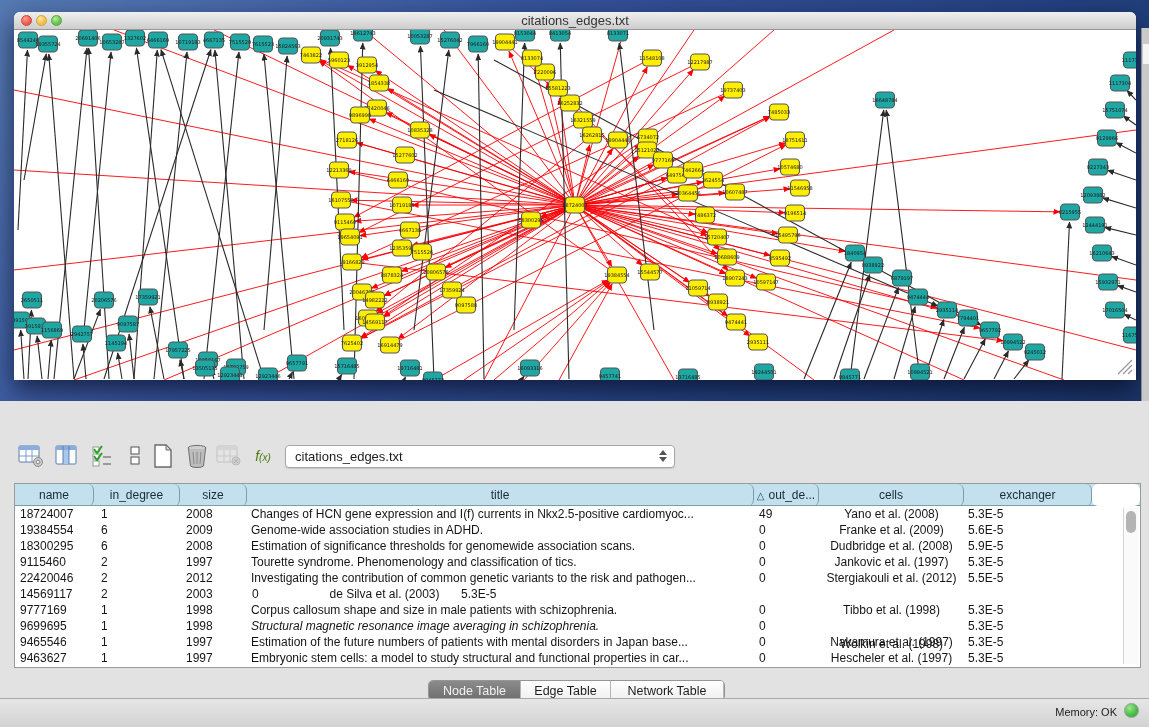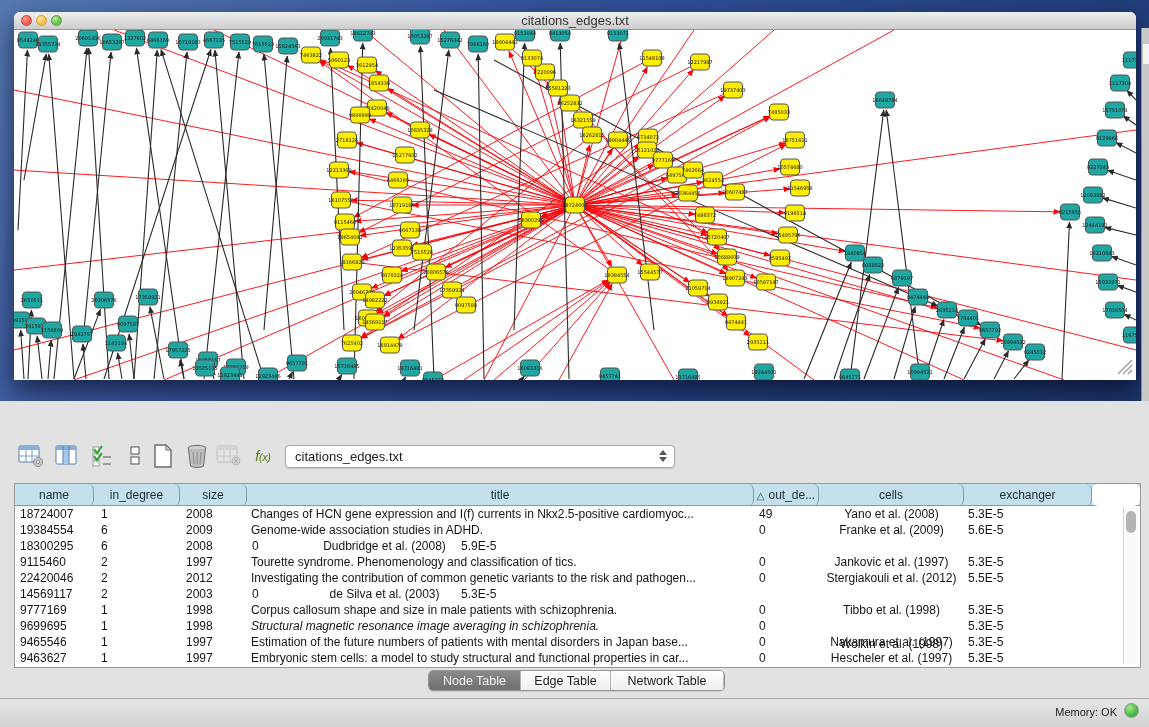--- a/index.html
+++ b/index.html
@@ -46,21 +46,21 @@
   .th{height:22px;border-right:1px solid #7d9dad;display:flex;align-items:center;justify-content:center;
     font-size:12px;color:#1d2b33;overflow:hidden;white-space:nowrap;flex:none;border-radius:6px;}
   .th .sort{margin-right:4px;font-size:10px;color:#20506a;}
   .th.filler{flex:1;background:#fff;border-right:none;}
   .tbody{position:relative;}
   .trow{display:flex;height:16px;}
   .td{height:16px;font-size:12px;color:#151515;white-space:nowrap;overflow:hidden;flex:none;
     display:flex;align-items:center;}
   .vscroll{position:absolute;right:2px;top:24px;width:15px;height:156px;background:#fafafa;border-left:1px solid #d5d5d5;}
   .vthumb{position:absolute;left:2px;top:3px;width:10px;height:22px;border-radius:6px;background:#b4b4b4;}
-  .tabbar{position:absolute;left:0;top:264px;width:100%;height:30px;}
+  .tabbar{position:absolute;left:0;top:274px;width:100%;height:30px;}
   .tabs{position:absolute;left:428px;top:5px;height:21px;display:flex;border:1px solid #959595;border-radius:5px;overflow:hidden;
     box-shadow:0 1px 1px rgba(0,0,0,.1);}
   .tab{height:100%;display:flex;align-items:center;justify-content:center;font-size:12.5px;flex:none;
     background:linear-gradient(#ffffff,#efefef);color:#1d1d1d;border-right:1px solid #b5b5b5;}
   .tab.sel{background:linear-gradient(#8b8b8b,#6e6e6e);color:#f2f2f2;}
   .statusbar{position:absolute;left:0;top:297px;width:100%;height:29px;
     background:linear-gradient(#e6e6e6,#d2d2d2);border-top:1px solid #a8a8a8;}
   .mem{position:absolute;right:32px;top:7px;font-size:11px;color:#222;}
   .orb{position:absolute;right:10px;top:4px;width:15px;height:15px;border-radius:50%;
     background:radial-gradient(circle at 35% 30%,#9ce88c,#3fb83f 65%);border:1px solid #9a9a9a;}
@@ -931,20 +931,21 @@
             <div class="td" style="width: 67px; justify-content: flex-start; padding-left: 6px;">2009</div>
             <div class="td" style="width: 507px; justify-content: flex-start; padding-left: 4px;">Genome-wide association studies in ADHD.</div>
             <div class="td" style="width: 65px; justify-content: flex-start; padding-left: 5px;">0</div>
             <div class="td" style="width: 145px; justify-content: center;">Franke et al. (2009)</div>
             <div class="td" style="width: 128px; justify-content: flex-start; padding-left: 4px;">5.6E-5</div>
           </div>
           <div class="trow">
             <div class="td" style="width: 79px; justify-content: flex-start; padding-left: 5px;">18300295</div>
             <div class="td" style="width: 86px; justify-content: flex-start; padding-left: 7px;">6</div>
             <div class="td" style="width: 67px; justify-content: flex-start; padding-left: 6px;">2008</div>
+            <div class="td" style="width: 507px; justify-content: flex-start; padding-left: 4px;">Estimation of significance thresholds for genomewide association scans.</div>
             <div class="td" style="width: 65px; justify-content: flex-start; padding-left: 5px;">0</div>
             <div class="td" style="width: 145px; justify-content: center;">Dudbridge et al. (2008)</div>
             <div class="td" style="width: 128px; justify-content: flex-start; padding-left: 4px;">5.9E-5</div>
           </div>
           <div class="trow">
             <div class="td" style="width: 79px; justify-content: flex-start; padding-left: 5px;">9115460</div>
             <div class="td" style="width: 86px; justify-content: flex-start; padding-left: 7px;">2</div>
             <div class="td" style="width: 67px; justify-content: flex-start; padding-left: 6px;">1997</div>
             <div class="td" style="width: 507px; justify-content: flex-start; padding-left: 4px;">Tourette syndrome. Phenomenology and classification of tics.</div>
             <div class="td" style="width: 65px; justify-content: flex-start; padding-left: 5px;">0</div>

